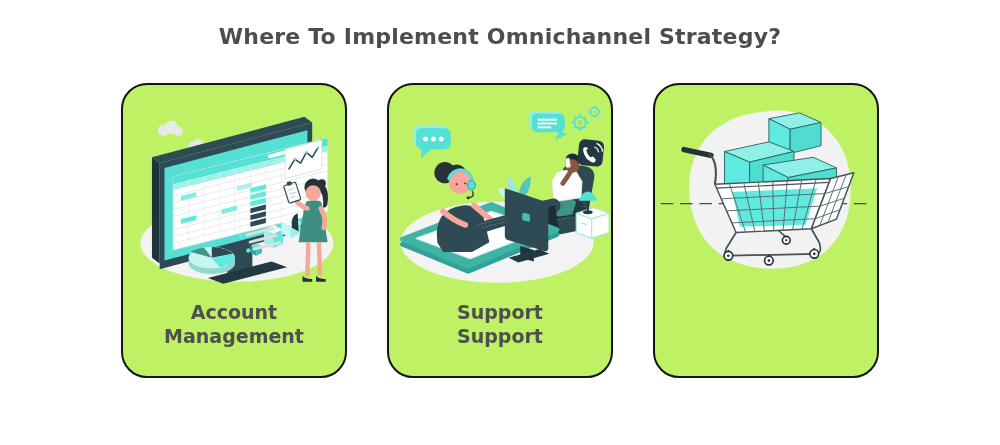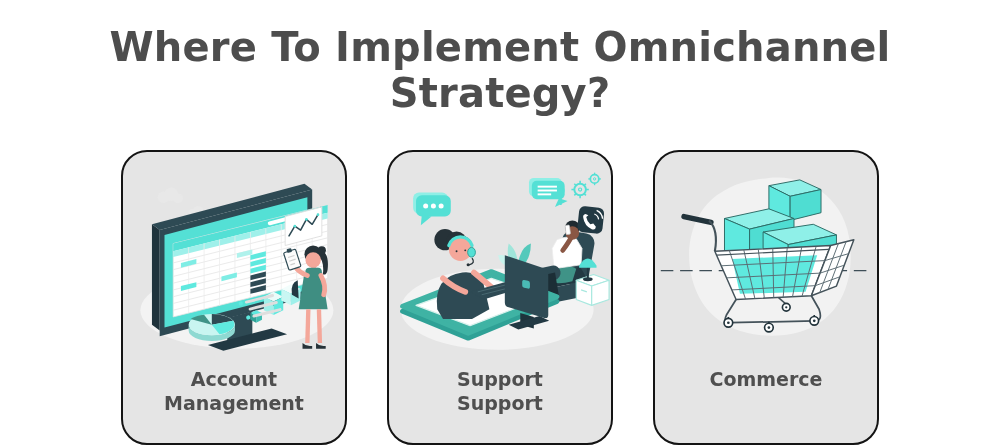--- a/index.html
+++ b/index.html
@@ -2,29 +2,29 @@
 <html><head>
 <meta charset="utf-8">
 <style>
   html,body{margin:0;padding:0;}
   body{
     width:1000px;height:445px;background:#ffffff;overflow:hidden;
     font-family:"DejaVu Sans","Liberation Sans",sans-serif;
   }
   .page-title{
     margin:24px 0 0 0;text-align:center;
-    font-size:40px;font-weight:700;color:#4D4D4D;letter-spacing:.2px;
+    font-size:22px;font-weight:700;color:#4D4D4D;letter-spacing:.2px;
   }
   .cards-row{
     display:flex;justify-content:center;align-items:flex-start;
     gap:40px;margin-top:34px;
   }
   .card{
     width:226px;height:295px;box-sizing:border-box;
-    background:#e5e5e5;border:2px solid #141414;border-radius:26px;
+    background:#bef264;border:2px solid #141414;border-radius:26px;
     display:flex;flex-direction:column;align-items:center;
   }
   .card-illustration{width:222px;height:206px;margin-top:5px;flex:none;}
   .card-label{
     margin-top:5px;width:170px;text-align:center;
     font-size:19px;line-height:1.24;font-weight:700;color:#4F4F4F;
   }
 </style>
 </head>
 <body>
@@ -354,16 +354,15 @@
           <line x1="165" y1="162" x2="165" y2="165"></line>
             <circle cx="165" cy="168" r="4.5"></circle>
           <circle cx="136" cy="154" r="4"></circle>
         </g>
         <circle cx="76" cy="170" r="1.4" fill="#22333B"></circle>
           <circle cx="118" cy="175" r="1.4" fill="#22333B"></circle>
         <circle cx="165" cy="168" r="1.4" fill="#22333B"></circle>
           <circle cx="136" cy="154" r="1.2" fill="#22333B"></circle>
       </g>
     </svg>
-    <div class="card-label">Commerce</div>
   </div>
 
 </div>
 
 </body></html>

